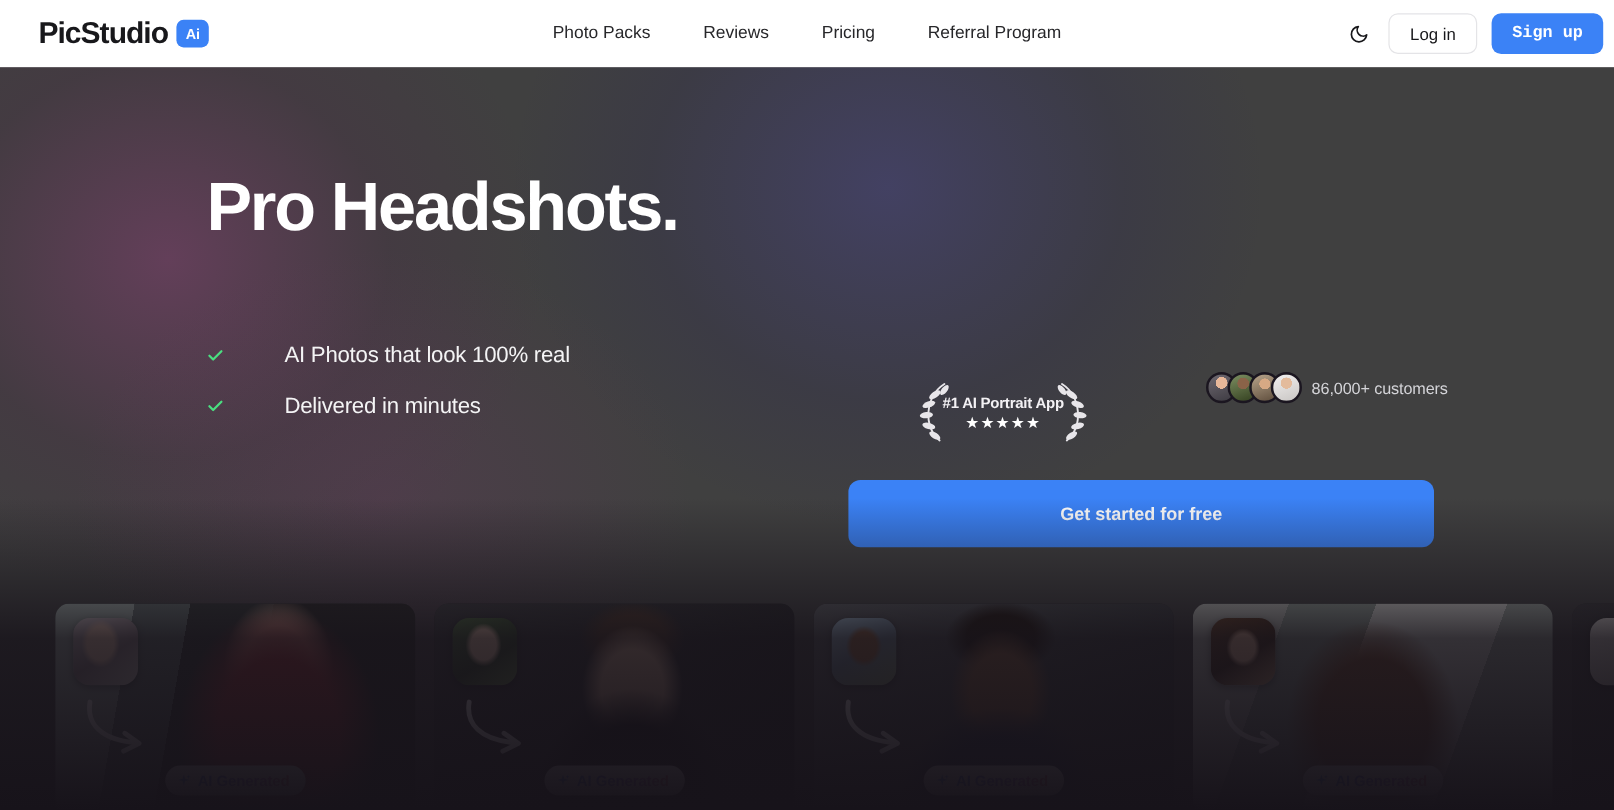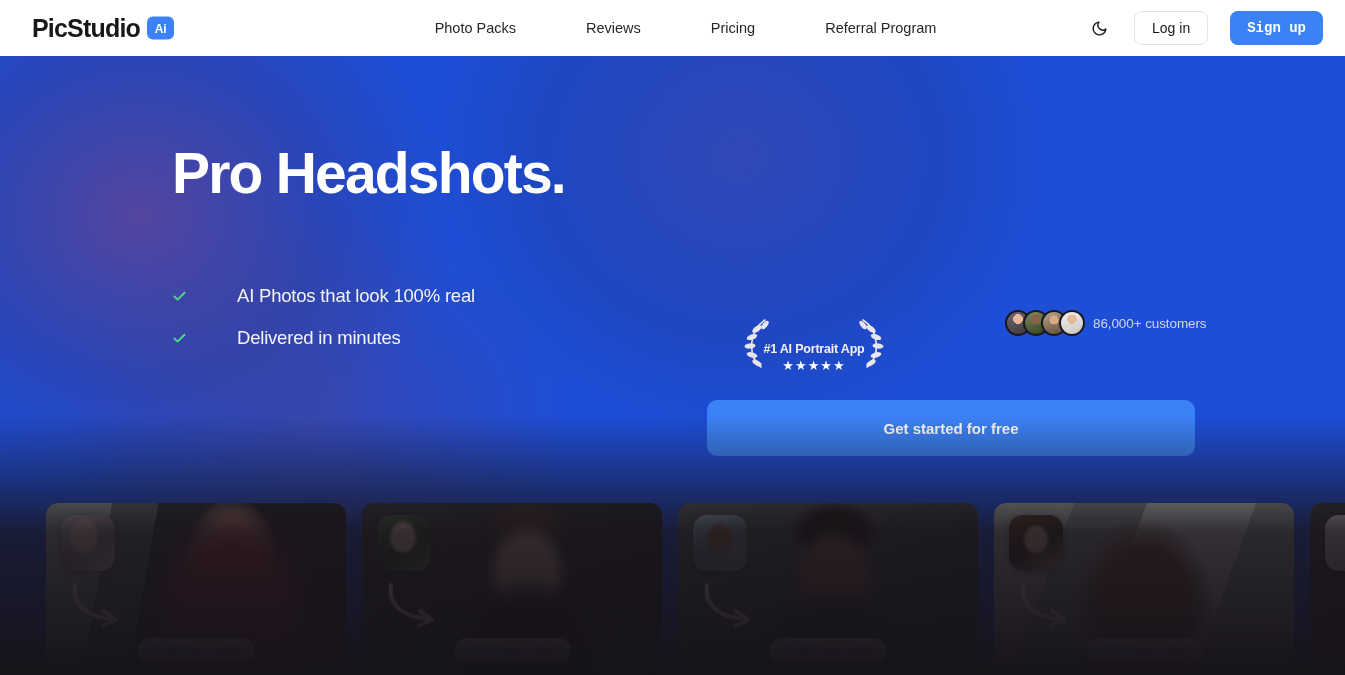--- a/index.html
+++ b/index.html
@@ -34,25 +34,25 @@
   }
   .nav{
     position:absolute; left:0; right:0; top:0; height:56px;
     display:flex; align-items:center; justify-content:center;
     gap:44px;
     pointer-events:none;
   }
   .nav a{
     pointer-events:auto;
     font-size:14.5px; color:#27272a; text-decoration:none; font-weight:400;
-    cursor:pointer; white-space:nowrap;margin-left:26px;
+    cursor:pointer; white-space:nowrap;
   }
   .header-right{
-    position:absolute; right:22px; top:50%; transform:translateY(-50%);
-    display:flex; align-items:center; gap:22px;
+    position:absolute; right:9px; top:50%; transform:translateY(-50%);
+    display:flex; align-items:center; gap:12px;
   }
   .theme-toggle{
     width:26px; height:26px; display:flex; align-items:center; justify-content:center;
     cursor:pointer; background:none; border:none;
   }
   .btn-login{
     border:1px solid #e4e4e7; background:#fff; color:#18181b;
     font-size:14px; font-weight:500; border-radius:8px;
     padding:8px 17px; cursor:pointer;
     font-family:"Liberation Sans", sans-serif;
@@ -60,21 +60,21 @@
   .btn-signup{
     border:none; background:#3b82f6; color:#fff;
     font-size:14px; font-weight:600; border-radius:8px;
     padding:9px 17px; cursor:pointer;
     font-family:Liberation Mono, monospace;
   }
 
   
   .hero{
     position:absolute; top:56px; left:0; width:1345px; height:619px;
-    background:#1d4ed8;
+    background:#404040;
     overflow:hidden;
   }
   .hero-glow-a{
     position:absolute; left:-170px; top:-120px; width:620px; height:560px;
     background:radial-gradient(ellipse at center, rgba(128,62,110,0.55) 0%, rgba(80,40,72,0.22) 42%, rgba(0,0,0,0) 72%);
     pointer-events:none;
   }
   .hero-glow-b{
     position:absolute; left:430px; top:-180px; width:620px; height:560px;
     background:radial-gradient(ellipse at center, rgba(70,66,140,0.45) 0%, rgba(40,36,90,0.18) 45%, rgba(0,0,0,0) 72%);
@@ -106,23 +106,23 @@
   }
   .check{
     width:15px; height:15px; flex:none; display:block;
   }
   .feature-text{
     font-size:18.5px; color:#f4f4f5; font-weight:400; letter-spacing:-0.2px;margin-left:38px;
   }
 
   
   .laurel{
-    position:absolute; left:735px; top:258px;
+    position:absolute; left:757px; top:258px;
     width:158px; height:58px;
-    display:flex; align-items:flex-end; justify-content:center;
+    display:flex; align-items:center; justify-content:center;
   }
   .laurel svg{ position:absolute; left:0; top:0; }
   .laurel-inner{
     position:relative; display:flex; flex-direction:column; align-items:center; gap:3px;
     padding-top:2px;
   }
   .laurel-text{
     font-size:12.5px; color:#f3f1f4; font-weight:600; letter-spacing:-0.2px; white-space:nowrap;
   }
   .stars{ display:flex; gap:2px; color:#ffffff; font-size:13px; line-height:13px; letter-spacing:1px; }

